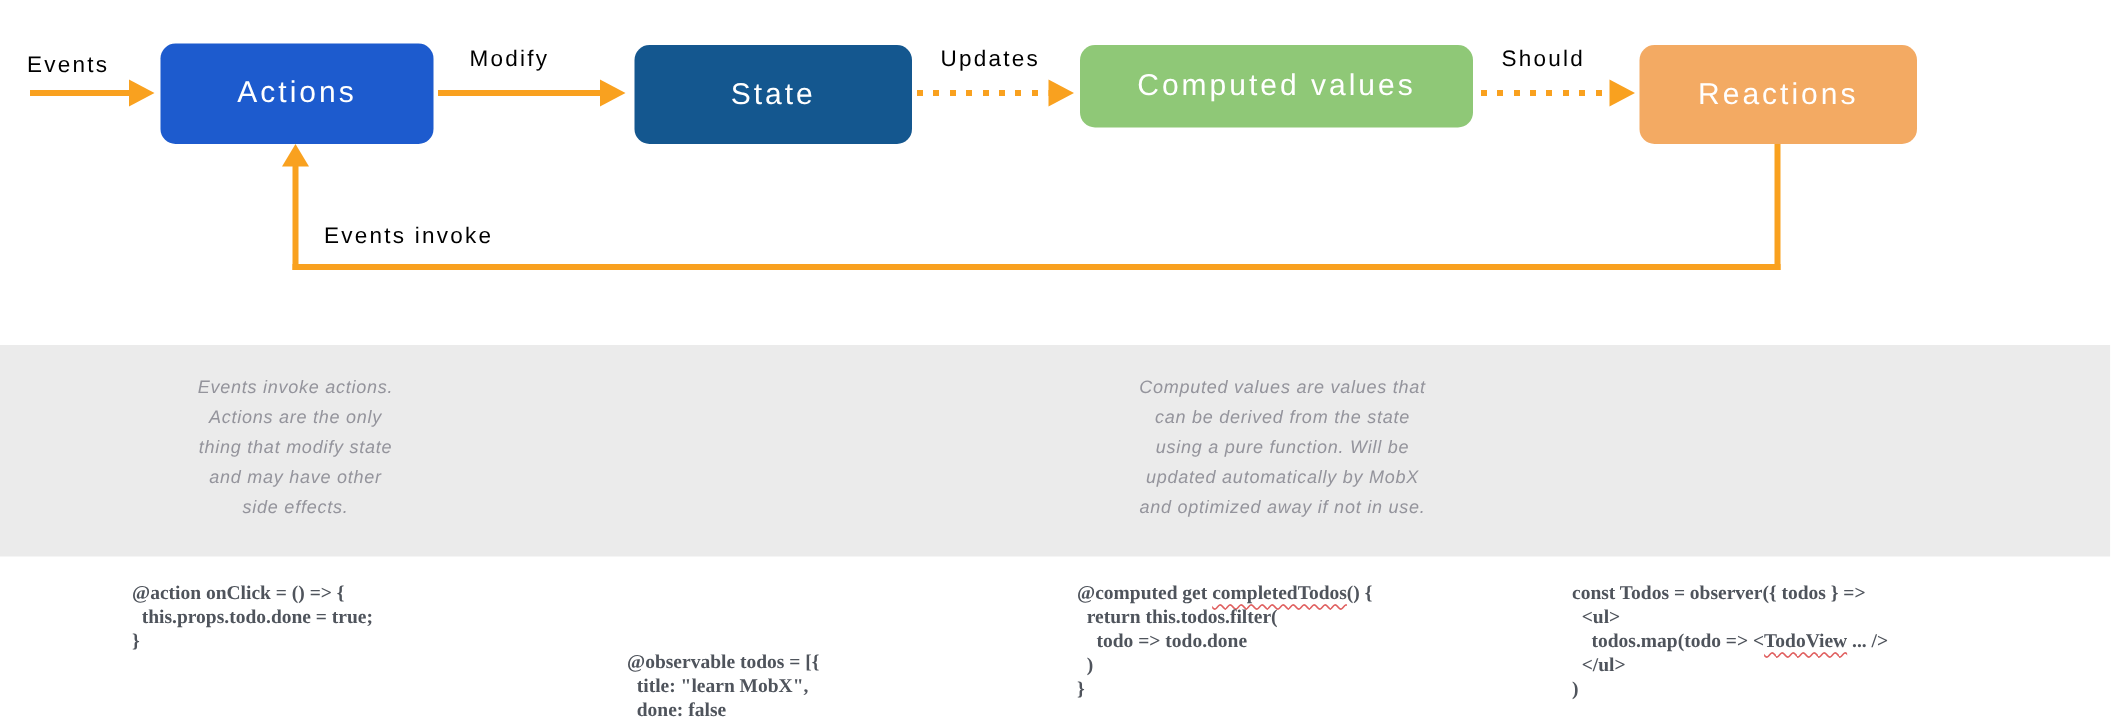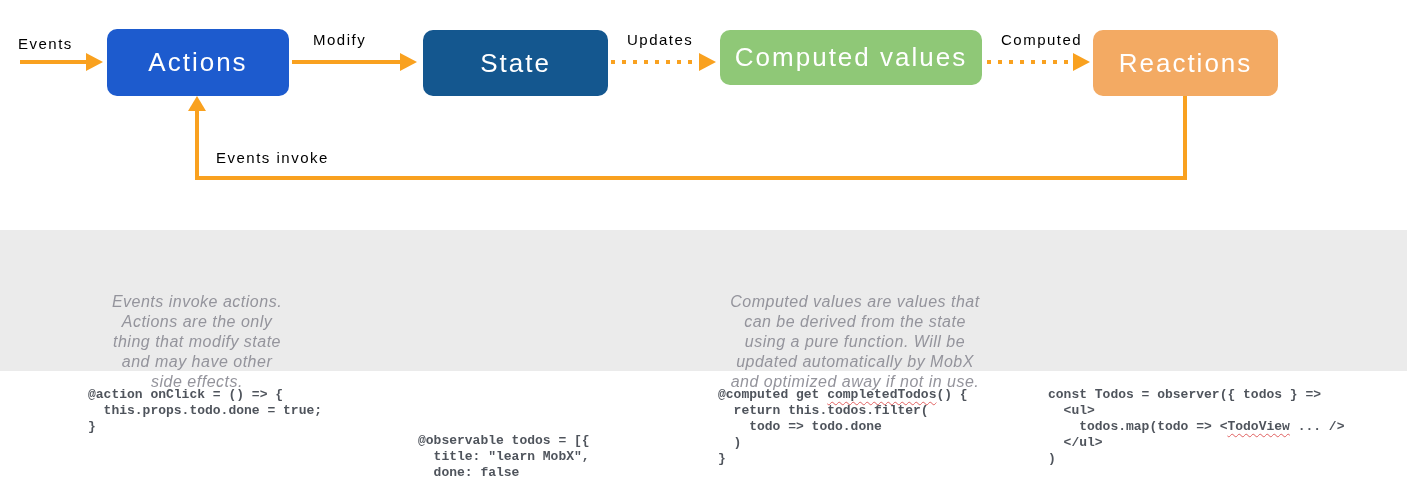--- a/index.html
+++ b/index.html
@@ -14,21 +14,21 @@
   }
 
   
   .flow-node {
     position: absolute;
     border-radius: 10px;
     display: flex;
     align-items: center;
     justify-content: center;
     color: #ffffff;
-    font-size: 26px;
+    font-size: 20px;
     font-weight: 300;
     letter-spacing: 2px;
   }
   .node-actions  { left: 107px; top: 29px; width: 182px; height: 67px; }
   .node-state    { left: 423px; top: 30px; width: 185px; height: 66px; }
   .node-computed { left: 720px; top: 30px; width: 262px; height: 55px; }
   .node-reactions{ left: 1093px; top: 30px; width: 185px; height: 66px; }
 
   .flow-label {
     position: absolute;
@@ -95,39 +95,38 @@
   
   .band {
     position: absolute;
     left: 0; top: 230px;
     width: 1407px; height: 141px;
     background: #ebebeb;
   }
   .desc {
     position: absolute;
     top: 248px;
-    font-size: 16px;
+    font-size: 12px;
     font-style: italic;
     line-height: 20px;
     color: #94949c;
     text-align: center;
     white-space: pre-line;
     letter-spacing: 0.5px;
-    margin-top: 44px;
   }
   .desc-1 { left: 62px;  width: 270px; }
   .desc-2 { left: 355px; width: 320px; }
   .desc-3 { left: 695px; width: 320px; }
   .desc-4 { left: 1025px; width: 320px; }
 
   
   .code {
     position: absolute;
     top: 387px;
-    font-family: Liberation Mono, monospace;
+    font-family: Liberation Serif, serif;
     font-size: 13px;
     font-weight: bold;
     line-height: 16px;
     color: #4f545c;
     white-space: pre;
   }
   .code-1 { left: 88px; }
   .code-2 { left: 418px; margin-top: 46px; }
   .code-3 { left: 718px; }
   .code-4 { left: 1048px; }
@@ -140,21 +139,21 @@
   }
 </style>
 </head>
 <body>
 
 <div class="canvas">
 
   <div class="flow-label lbl-events">Events</div>
   <div class="flow-label lbl-modify">Modify</div>
   <div class="flow-label lbl-updates">Updates</div>
-  <div class="flow-label lbl-trigger">Computed</div>
+  <div class="flow-label lbl-trigger">Should</div>
   <div class="flow-label lbl-events-invoke">Events invoke</div>
 
   <div class="h-line a1-line"></div>
   <div class="arrow-head-right a1-head"></div>
 
   <div class="h-line a2-line"></div>
   <div class="arrow-head-right a2-head"></div>
 
   <div class="h-line-dotted a3-line"></div>
   <div class="arrow-head-right a3-head"></div>

